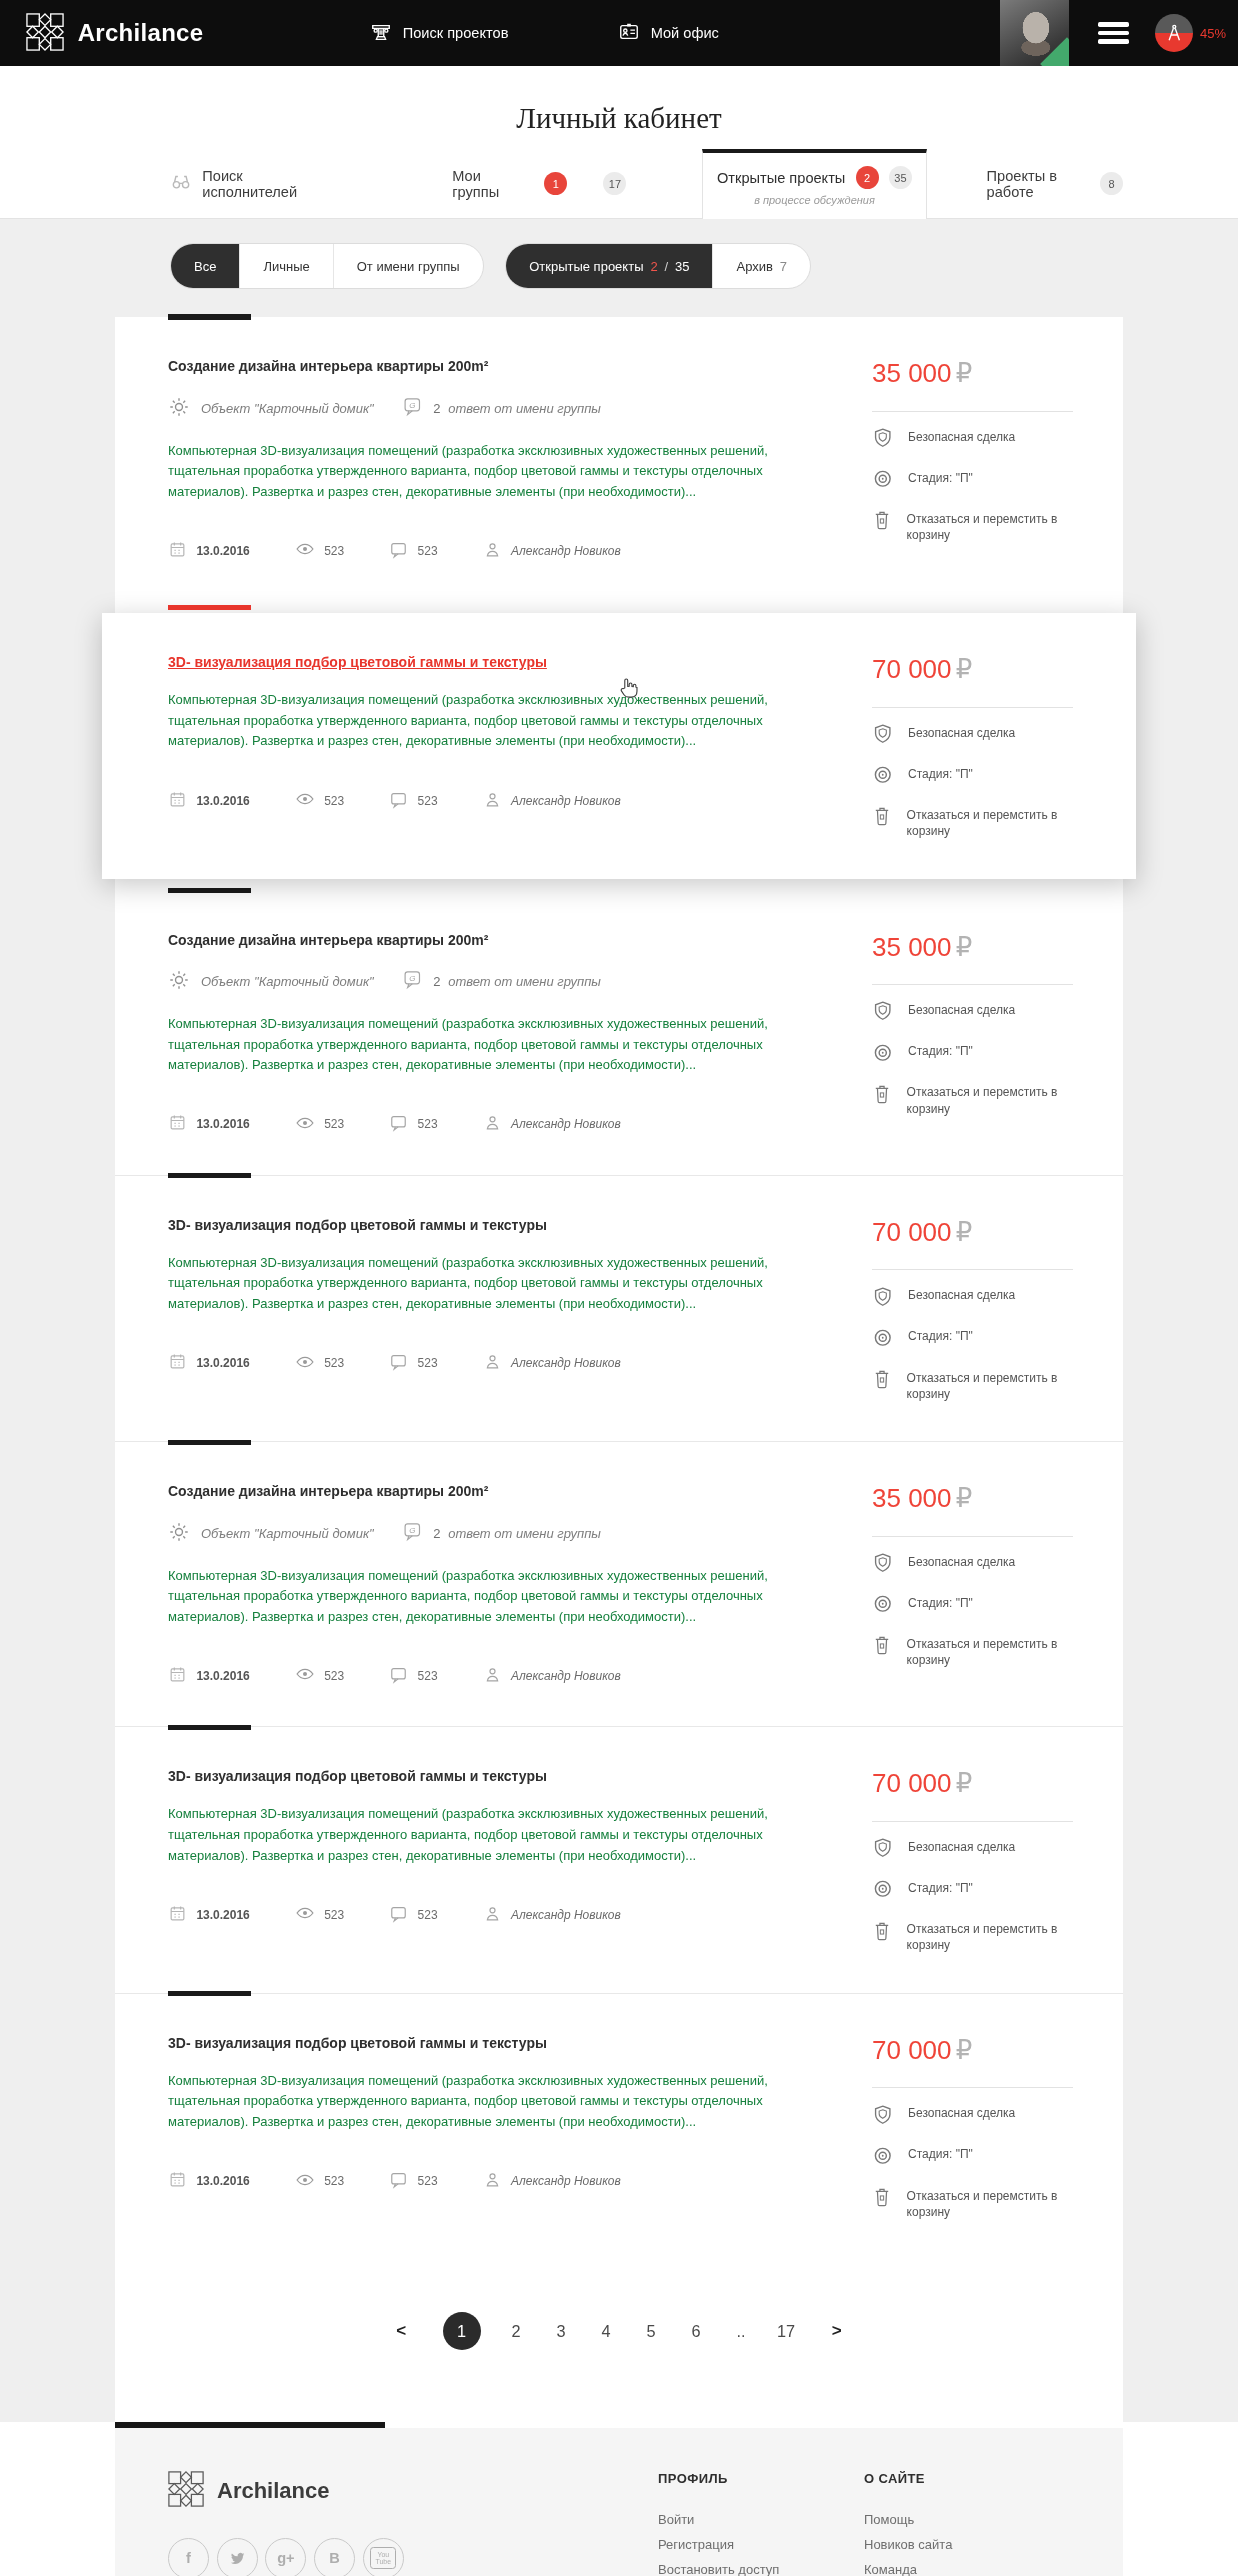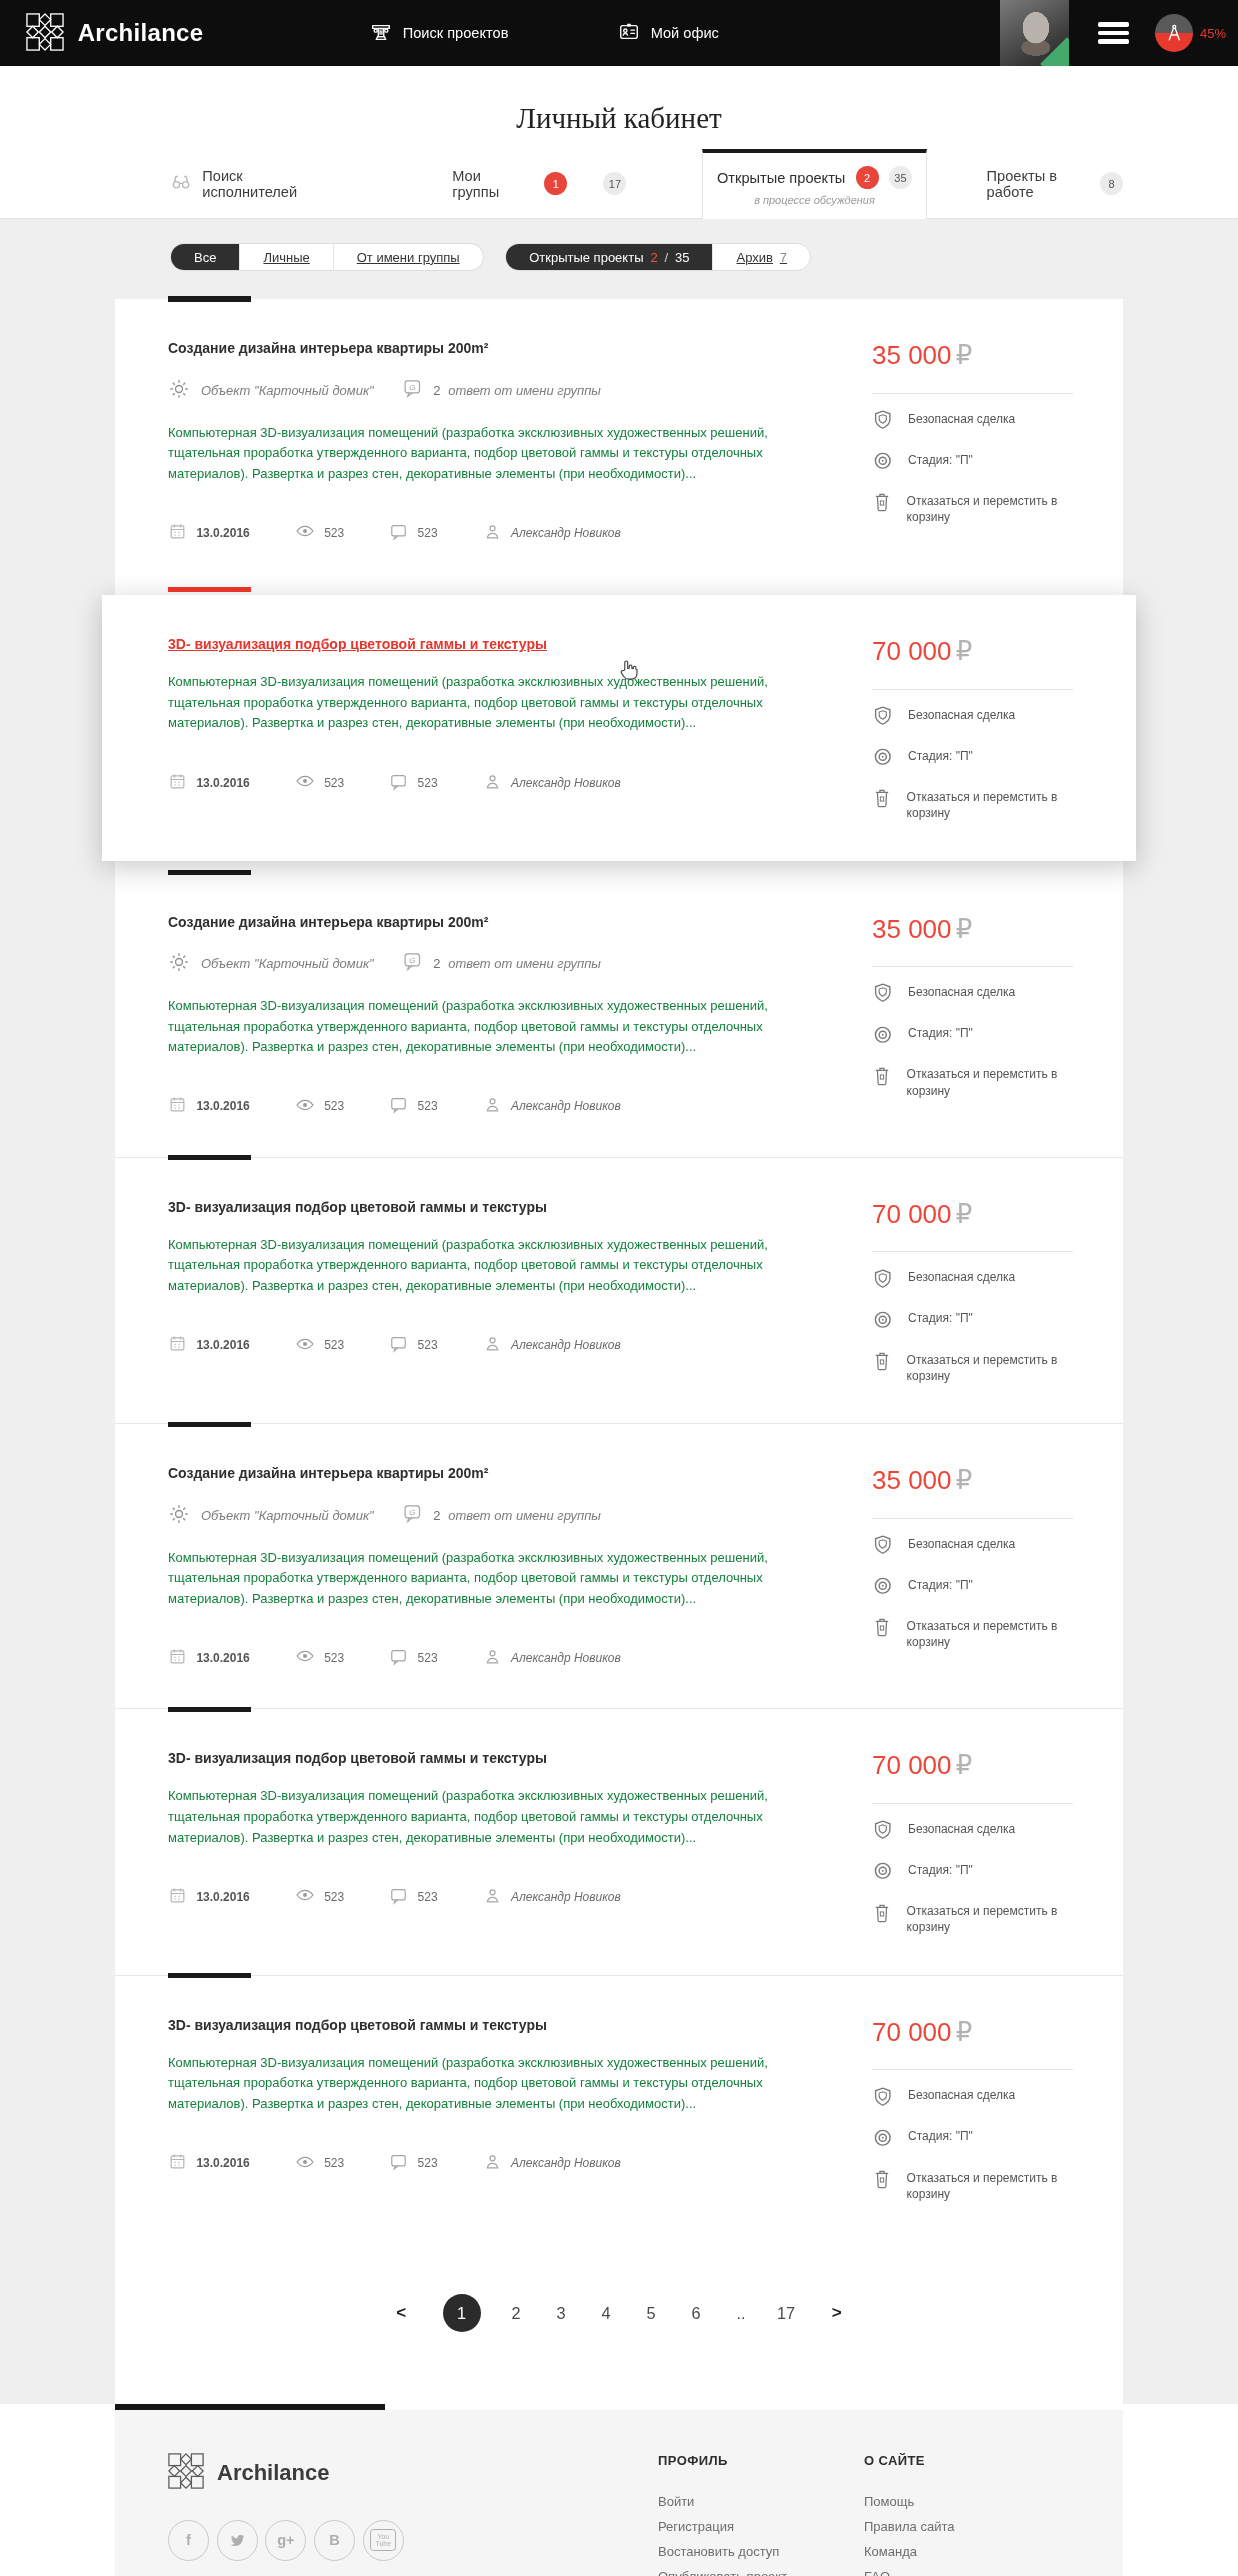--- a/index.html
+++ b/index.html
@@ -37,21 +37,21 @@
   .badge { min-width:23px; height:23px; padding:0 5.2px; border-radius:12px; display:inline-flex; align-items:center; justify-content:center; font-size:11px; }
   .badge.red  { background:#e8453b; color:#fff; }
   .badge.gray { background:#ebebeb; color:#555; }
   .tab-open { margin-left:76px; width:254px; align-self:stretch; background:#fff; border:0.9px solid #e3e3e3; border-bottom:none; border-top:4.3px solid #191919; display:flex; flex-direction:column; align-items:center; justify-content:center; margin-bottom:-0.9px; position:relative; z-index:1; }
   .tab-open-row { display:flex; align-items:center; gap:10.3px; font-size:14.6px; color:#2e2e2e; }
   .tab-open-sub { font-size:11px; font-style:italic; color:#9a9a9a; margin-top:4.3px; }
 
   
   .band { background:#efefef; padding-top:24px; }
   .filters { width:1008px; margin:0 auto; padding-left:55px; display:flex; gap:21.5px; }
-  .pill { display:inline-flex; border:0.9px solid #dcdcdc; border-radius:24px; background:#fff; overflow:hidden; height:28px; align-items:stretch;text-decoration:underline; }
+  .pill { display:inline-flex; border:0.9px solid #dcdcdc; border-radius:24px; background:#fff; overflow:hidden; height:46px; align-items:stretch; }
   .seg { display:flex; align-items:center; gap:6.9px; padding:0 23px; font-size:13px; color:#333; border-left:0.9px solid #e6e6e6; cursor:pointer; }
   .seg:first-child { border-left:none; }
   .seg.dark { background:#2f2f2f; color:#fff; border-left:none; }
   .seg .cnt-red { color:#f0554c; }
   .seg .cnt-dim { color:#cfcfcf; }
   .seg .cnt-gray { color:#8a8a8a; }
 
   
   .list { width:1008px; margin:28px auto 0; background:#fff; position:relative; }
   .list::after { content:""; position:absolute; left:0; bottom:-6px; width:270px; height:6px; background:#161616; }
@@ -928,19 +928,19 @@
         <li>Войти</li>
         <li>Регистрация</li>
         <li>Востановить доступ</li>
         <li>Опубликовать проект</li>
       </ul>
   </div>
   <div class="f-col">
     <div class="f-col-title">О САЙТЕ</div>
     <ul class="f-links" id="about-links">
         <li>Помощь</li>
-        <li>Правила сайта</li>
+        <li>Новиков сайта</li>
         <li>Команда</li>
         <li>FAQ</li>
       </ul>
   </div>
 </footer>
 
 
 </body></html>

